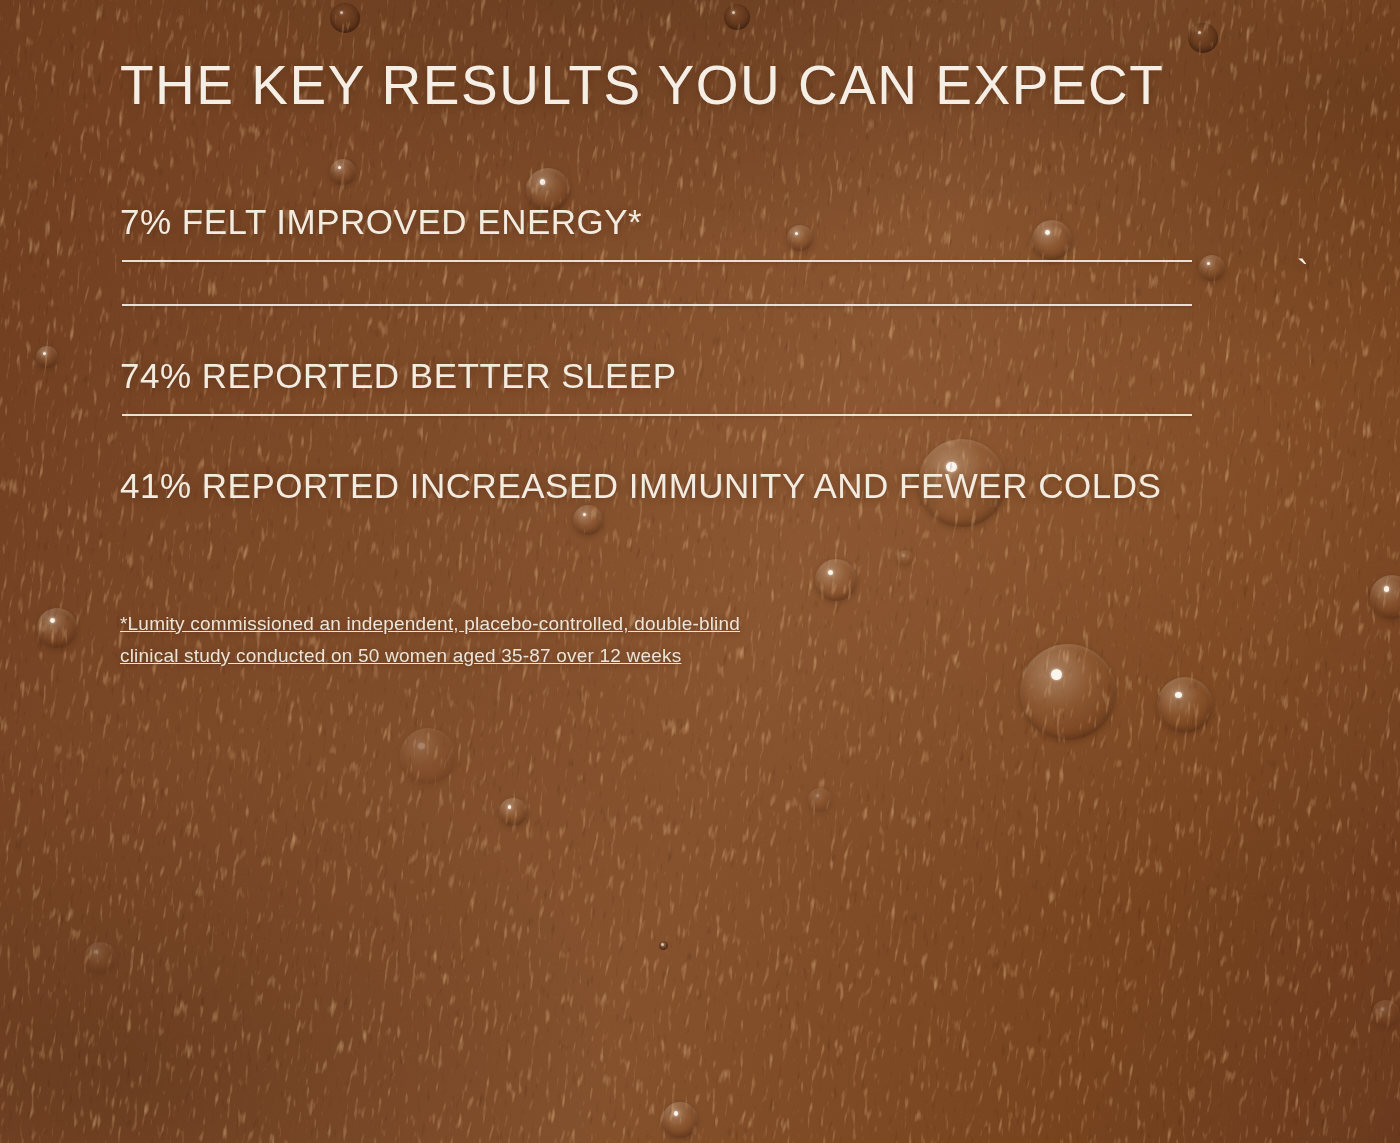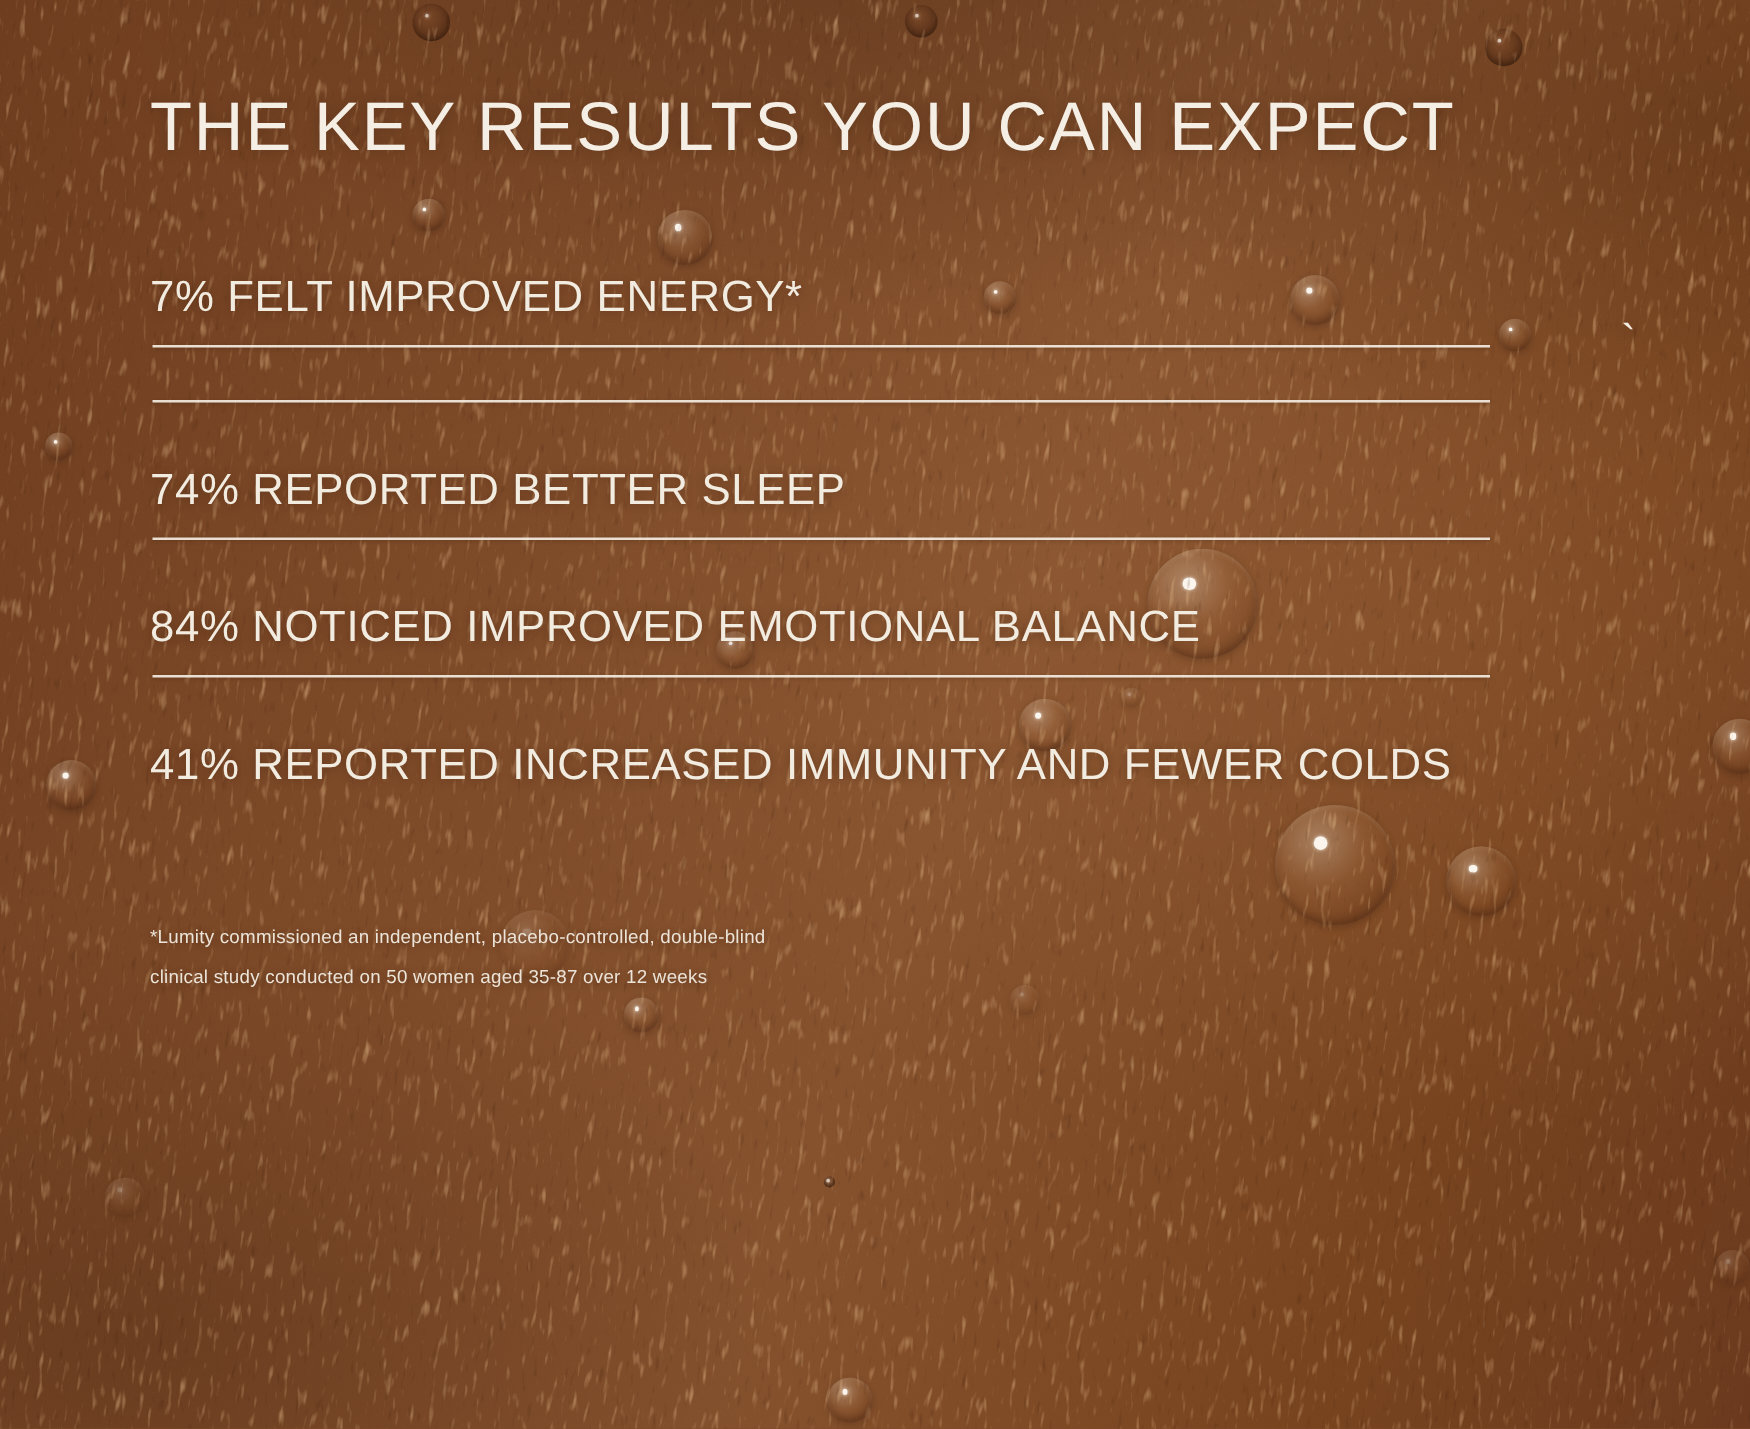--- a/index.html
+++ b/index.html
@@ -48,21 +48,21 @@
     background:
       radial-gradient(circle at 40% 35%,
         rgba(140,85,50,0.35), rgba(80,42,20,0.5) 60%, rgba(48,24,11,0.62) 100%);
     box-shadow: inset 0 -2px 5px rgba(40,20,8,0.5);
   }
   .drop.dark::after { width: 9%; height: 9%; opacity: 0.75; }
 
   
   .content {
     position: absolute; inset: 0; z-index: 3;
-    padding: 72px 70px 0 120px;
+    padding: 56px 70px 0 120px;
     color: #f3ede2;
   }
   .title {
     margin: 0;
     font-size: 55px; font-weight: 300;
     letter-spacing: 1.5px; line-height: 58px;
     color: #f4eee4;
     text-shadow: 0 1px 10px rgba(60,30,15,0.35);
   }
   .results { margin-top: 80px; }
@@ -80,24 +80,25 @@
     box-shadow: 0 1px 3px rgba(60,30,15,0.3);
   }
   .stray-mark {
     position: absolute; left: 1297px; top: 253px;
     font-size: 35px; font-weight: 300; color: #f2ebe0;
     text-shadow: 0 1px 8px rgba(60,30,15,0.38);
   }
   .footnote { margin-top: 94px; }
   .footnote p {
     margin: 0;
-    font-size: 15px; font-weight: 400;
+    font-size: 19px; font-weight: 400;
     letter-spacing: 0.2px; line-height: 32px;
     color: #ece4d8;
     text-shadow: 0 1px 6px rgba(60,30,15,0.4);
+    text-decoration: underline;
   }
 </style>
 </head>
 <body>
 
 <div class="bg"></div>
 <div class="droplet-layer">
     <div class="drop" style="left: 330px; top: 159px; width: 26px; height: 26px;"></div>
     <div class="drop" style="left: 526px; top: 168px; width: 44px; height: 44px;"></div>
     <div class="drop" style="left: 787px; top: 225px; width: 26px; height: 26px;"></div>
@@ -155,24 +156,20 @@
       <div class="divider"></div>
     </div>
     <div class="result">
       <div class="divider"></div>
     </div>
     <div class="result">
       <p class="result-text">74% REPORTED BETTER SLEEP</p>
       <div class="divider"></div>
     </div>
     <div class="result">
-      <p class="result-text">84% NOTICED IMPROVED EMOTIONAL BALANCE</p>
-      <div class="divider"></div>
-    </div>
-    <div class="result">
       <p class="result-text">41% REPORTED INCREASED IMMUNITY AND FEWER COLDS</p>
     </div>
   </section>
 
   <footer class="footnote">
     <p>*Lumity commissioned an independent, placebo-controlled, double-blind</p>
     <p>clinical study conducted on 50 women aged 35-87 over 12 weeks</p>
   </footer>
 </main>
 

